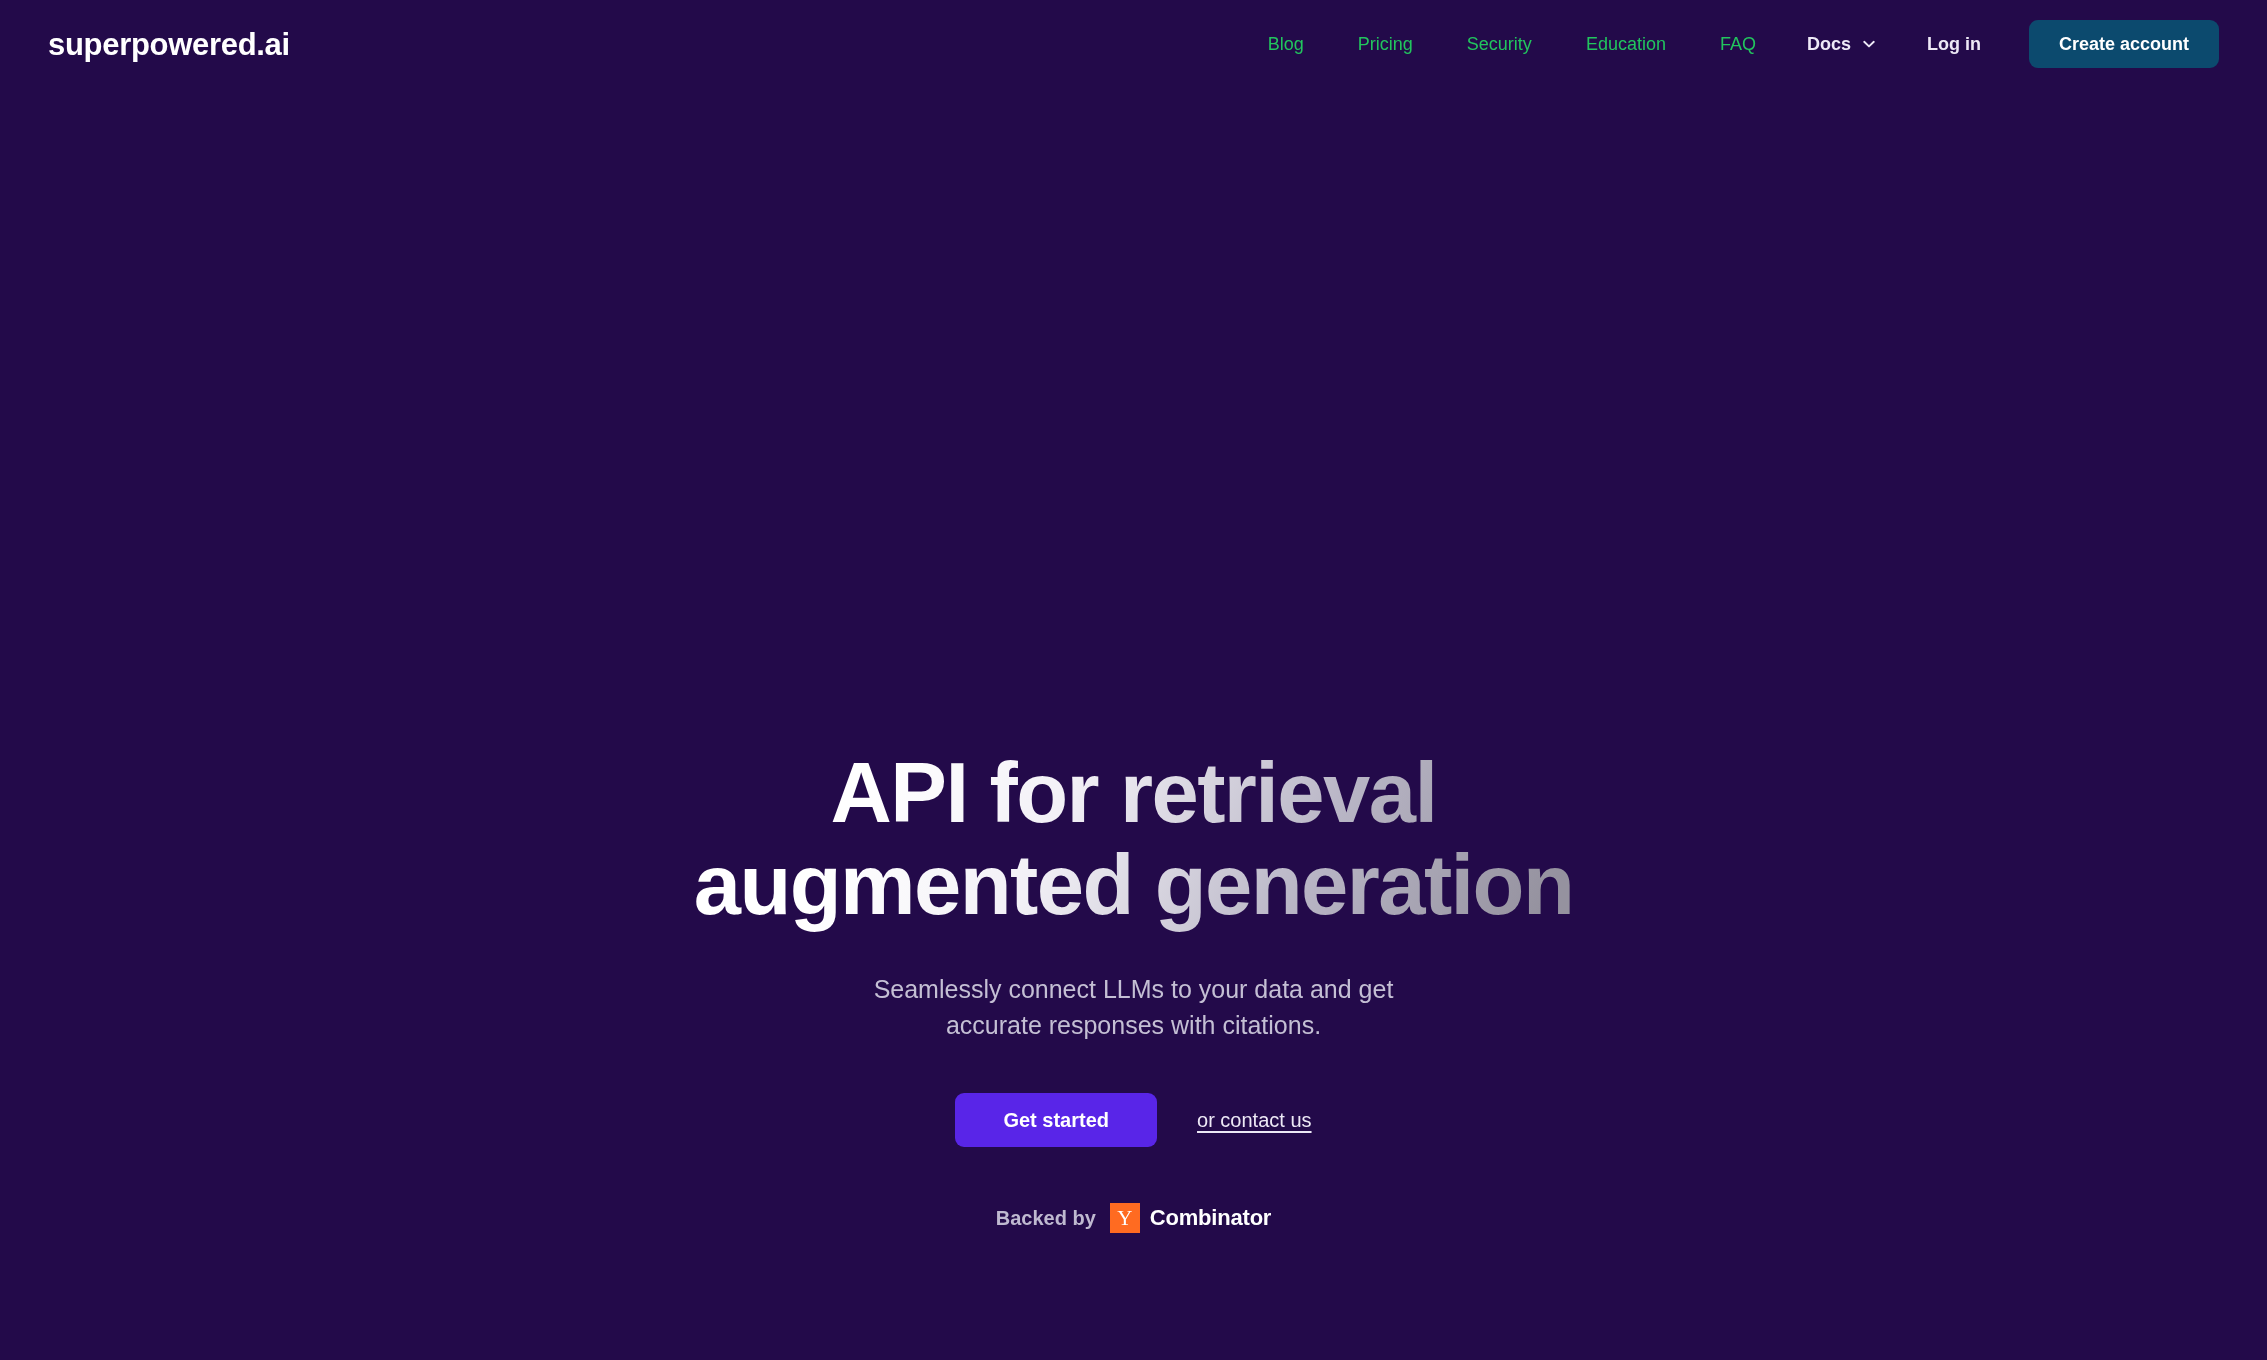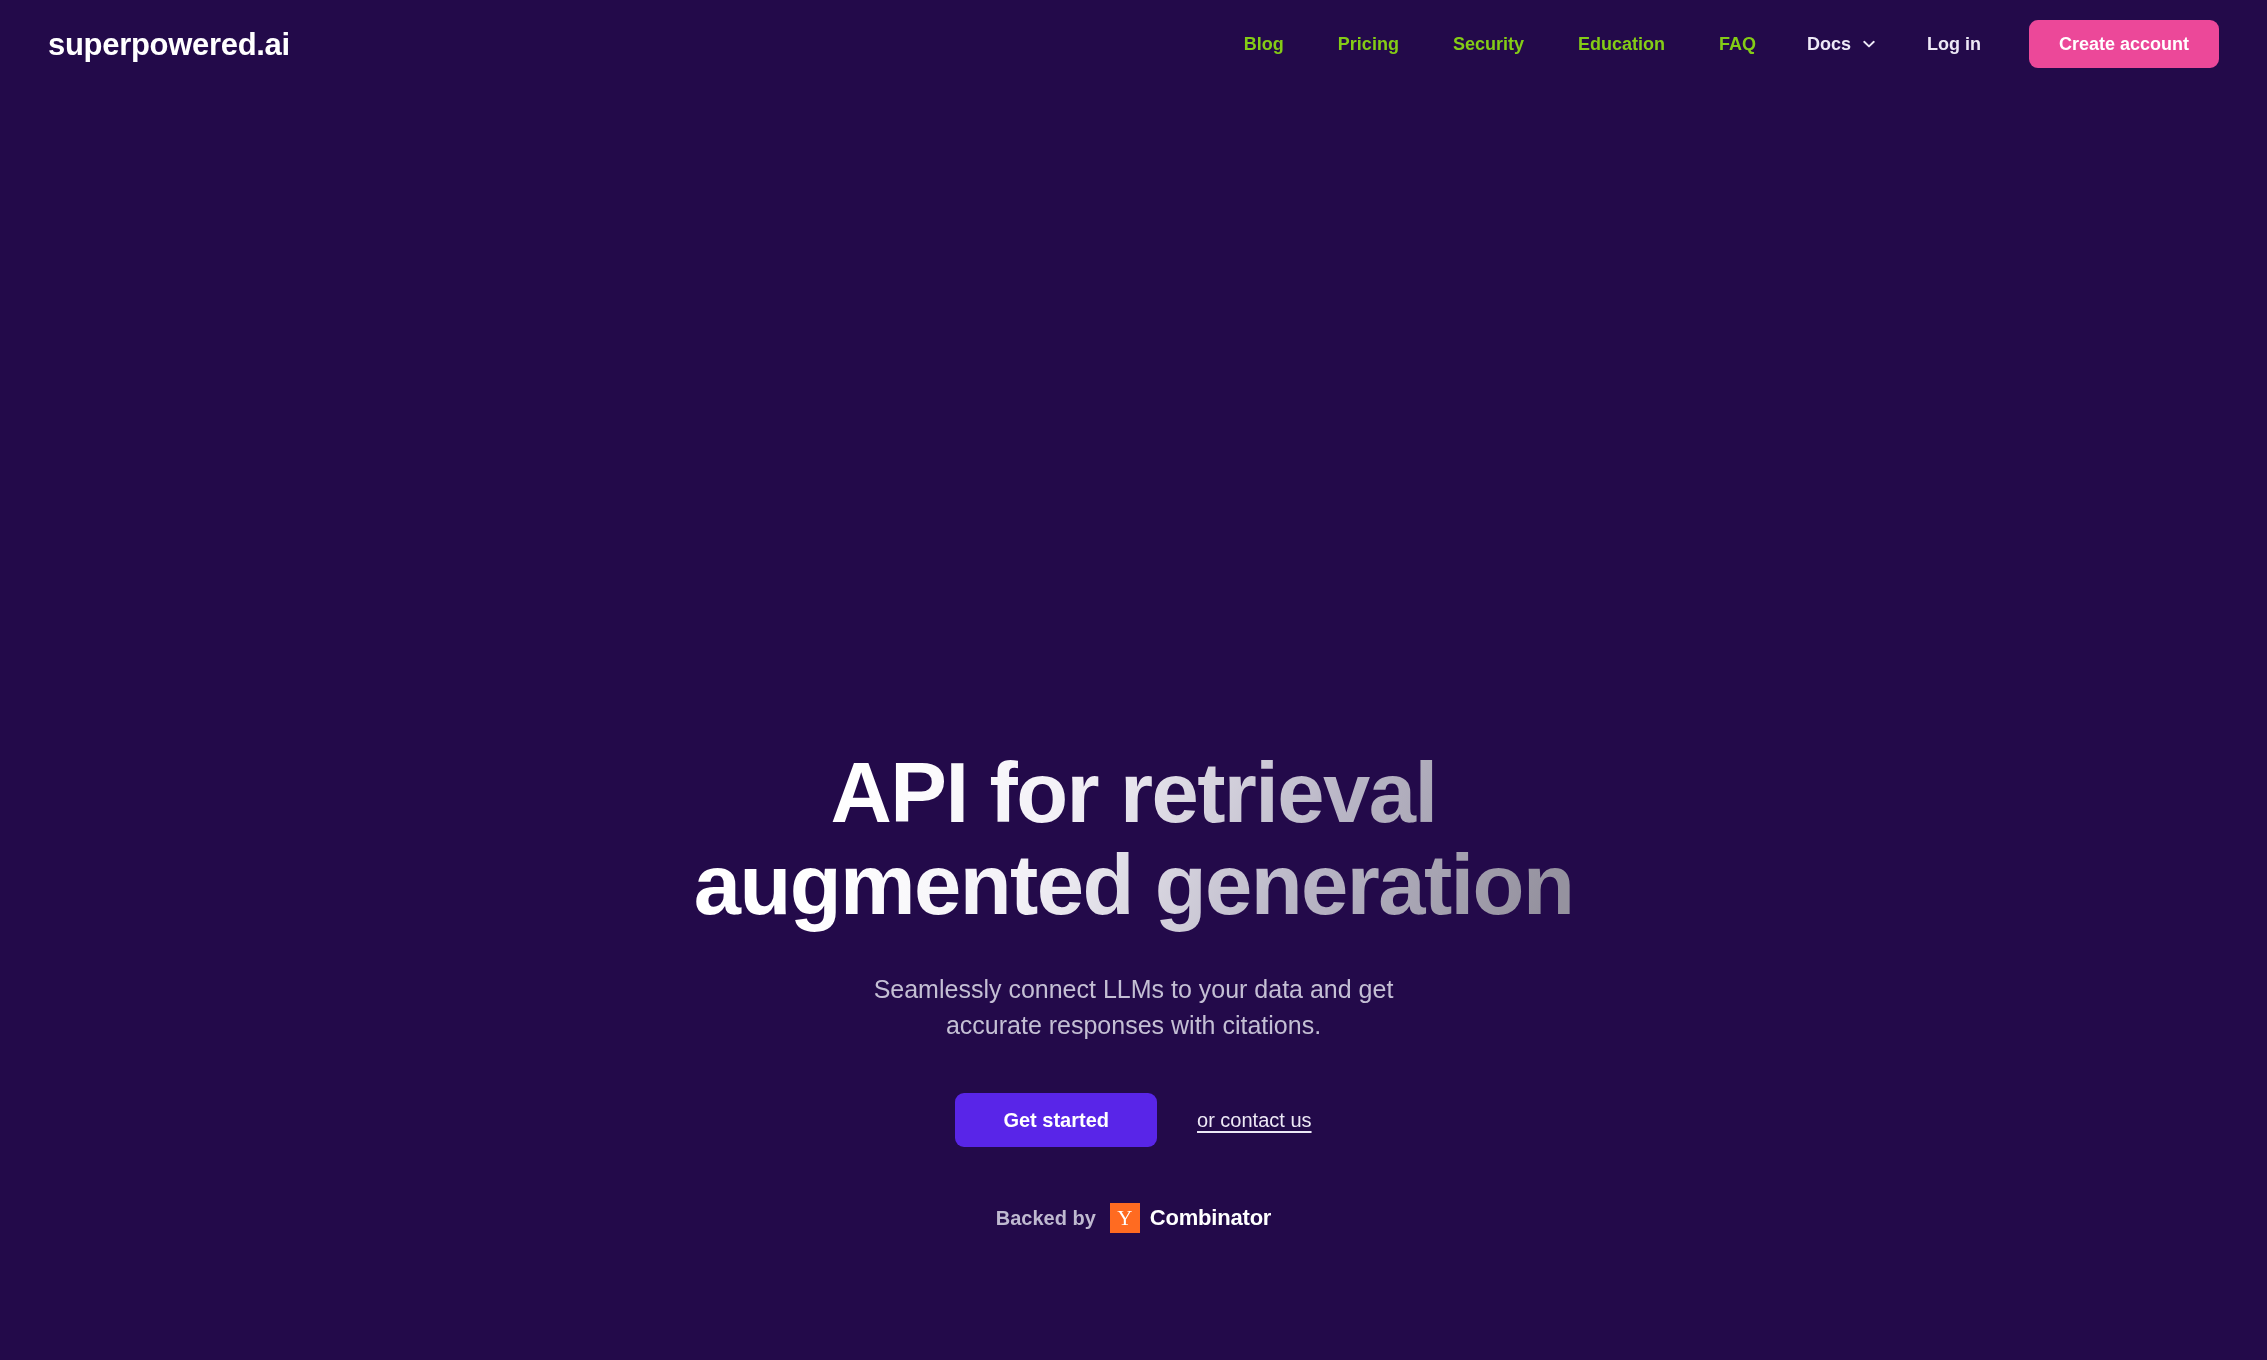--- a/index.html
+++ b/index.html
@@ -48,23 +48,23 @@
 
   .nav-spacer { flex: 1 1 auto; }
 
   .nav-links {
     display: flex;
     align-items: center;
     gap: 0px;
   }
 
   .nav-link {
-    color: #84cc16;
+    color: #22c55e;
     font-size: 18px;
-    font-weight: 700;
+    font-weight: 400;
     text-decoration: none;
     white-space: nowrap;
     padding: 10px 27px;
     line-height: 1;
     cursor: pointer;
     display: inline-block;
   }
 
   .nav-dropdown {
     display: flex;
@@ -95,21 +95,21 @@
     font-weight: 600;
     text-decoration: none;
     white-space: nowrap;
     padding: 10px 26px;
     line-height: 1;
     cursor: pointer;
   }
 
   .btn-create {
     margin-left: 22px;
-    background: #ec4899;
+    background: #0c4a6e;
     color: #FFFFFF;
     font-family: "Liberation Sans", sans-serif;
     font-size: 18px;
     font-weight: 700;
     border: none;
     border-radius: 9px;
     padding: 15px 30px;
     white-space: nowrap;
     cursor: pointer;
     line-height: 1;

